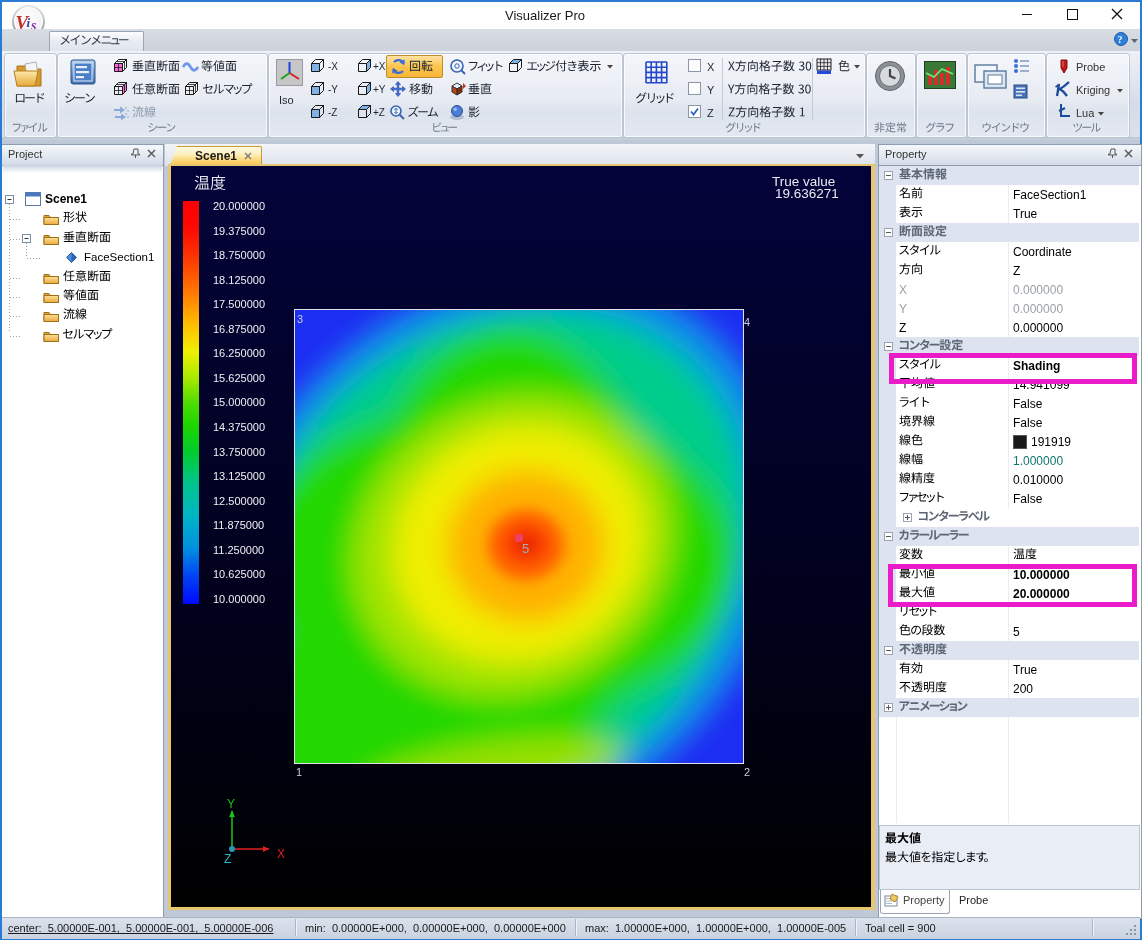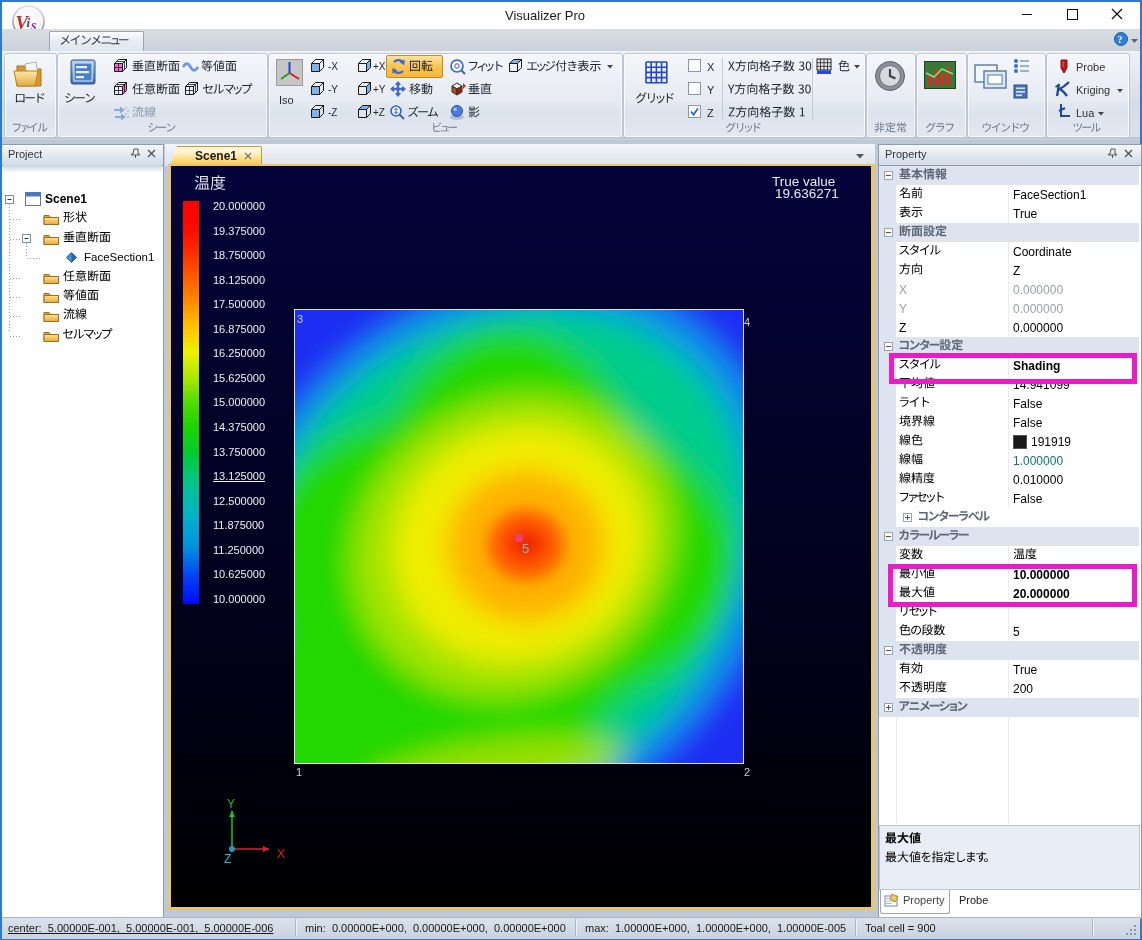--- a/index.html
+++ b/index.html
@@ -796,21 +796,21 @@
       <div style="position:absolute;left:42px;top:58.56px;font:normal 11px 'Liberation Sans',sans-serif;color:#f0f0f4;white-space:nowrap;">19.375000</div>
       <div style="position:absolute;left:42px;top:83.12px;font:normal 11px 'Liberation Sans',sans-serif;color:#f0f0f4;white-space:nowrap;">18.750000</div>
       <div style="position:absolute;left:42px;top:107.67999999999999px;font:normal 11px 'Liberation Sans',sans-serif;color:#f0f0f4;white-space:nowrap;">18.125000</div>
       <div style="position:absolute;left:42px;top:132.24px;font:normal 11px 'Liberation Sans',sans-serif;color:#f0f0f4;white-space:nowrap;">17.500000</div>
       <div style="position:absolute;left:42px;top:156.8px;font:normal 11px 'Liberation Sans',sans-serif;color:#f0f0f4;white-space:nowrap;">16.875000</div>
       <div style="position:absolute;left:42px;top:181.35999999999999px;font:normal 11px 'Liberation Sans',sans-serif;color:#f0f0f4;white-space:nowrap;">16.250000</div>
       <div style="position:absolute;left:42px;top:205.92px;font:normal 11px 'Liberation Sans',sans-serif;color:#f0f0f4;white-space:nowrap;">15.625000</div>
       <div style="position:absolute;left:42px;top:230.48px;font:normal 11px 'Liberation Sans',sans-serif;color:#f0f0f4;white-space:nowrap;">15.000000</div>
       <div style="position:absolute;left:42px;top:255.03999999999996px;font:normal 11px 'Liberation Sans',sans-serif;color:#f0f0f4;white-space:nowrap;">14.375000</div>
       <div style="position:absolute;left:42px;top:279.6px;font:normal 11px 'Liberation Sans',sans-serif;color:#f0f0f4;white-space:nowrap;">13.750000</div>
-      <div style="position:absolute;left:42px;top:304.15999999999997px;font:normal 11px 'Liberation Sans',sans-serif;color:#f0f0f4;white-space:nowrap;text-decoration:underline;">13.125000</div>
+      <div style="position:absolute;left:42px;top:304.15999999999997px;font:normal 11px 'Liberation Sans',sans-serif;color:#f0f0f4;white-space:nowrap;">13.125000</div>
       <div style="position:absolute;left:42px;top:328.71999999999997px;font:normal 11px 'Liberation Sans',sans-serif;color:#f0f0f4;white-space:nowrap;">12.500000</div>
       <div style="position:absolute;left:42px;top:353.28px;font:normal 11px 'Liberation Sans',sans-serif;color:#f0f0f4;white-space:nowrap;">11.875000</div>
       <div style="position:absolute;left:42px;top:377.84px;font:normal 11px 'Liberation Sans',sans-serif;color:#f0f0f4;white-space:nowrap;">11.250000</div>
       <div style="position:absolute;left:42px;top:402.4px;font:normal 11px 'Liberation Sans',sans-serif;color:#f0f0f4;white-space:nowrap;">10.625000</div>
       <div style="position:absolute;left:42px;top:426.96px;font:normal 11px 'Liberation Sans',sans-serif;color:#f0f0f4;white-space:nowrap;">10.000000</div>
       <div style="position:absolute;left:601px;top:8px;font:normal 13.5px 'Liberation Sans',sans-serif;color:#e8e8f0;white-space:nowrap;">True value</div>
       <div style="position:absolute;left:604px;top:19.5px;font:normal 13.5px 'Liberation Sans',sans-serif;color:#e8e8f0;white-space:nowrap;">19.636271</div>
       <svg style="position:absolute;left:124px;top:144px;outline:1px solid #e0e0ea" width="448" height="453">
         <defs>
           <filter id="cba" x="-15%" y="-15%" width="130%" height="130%">

